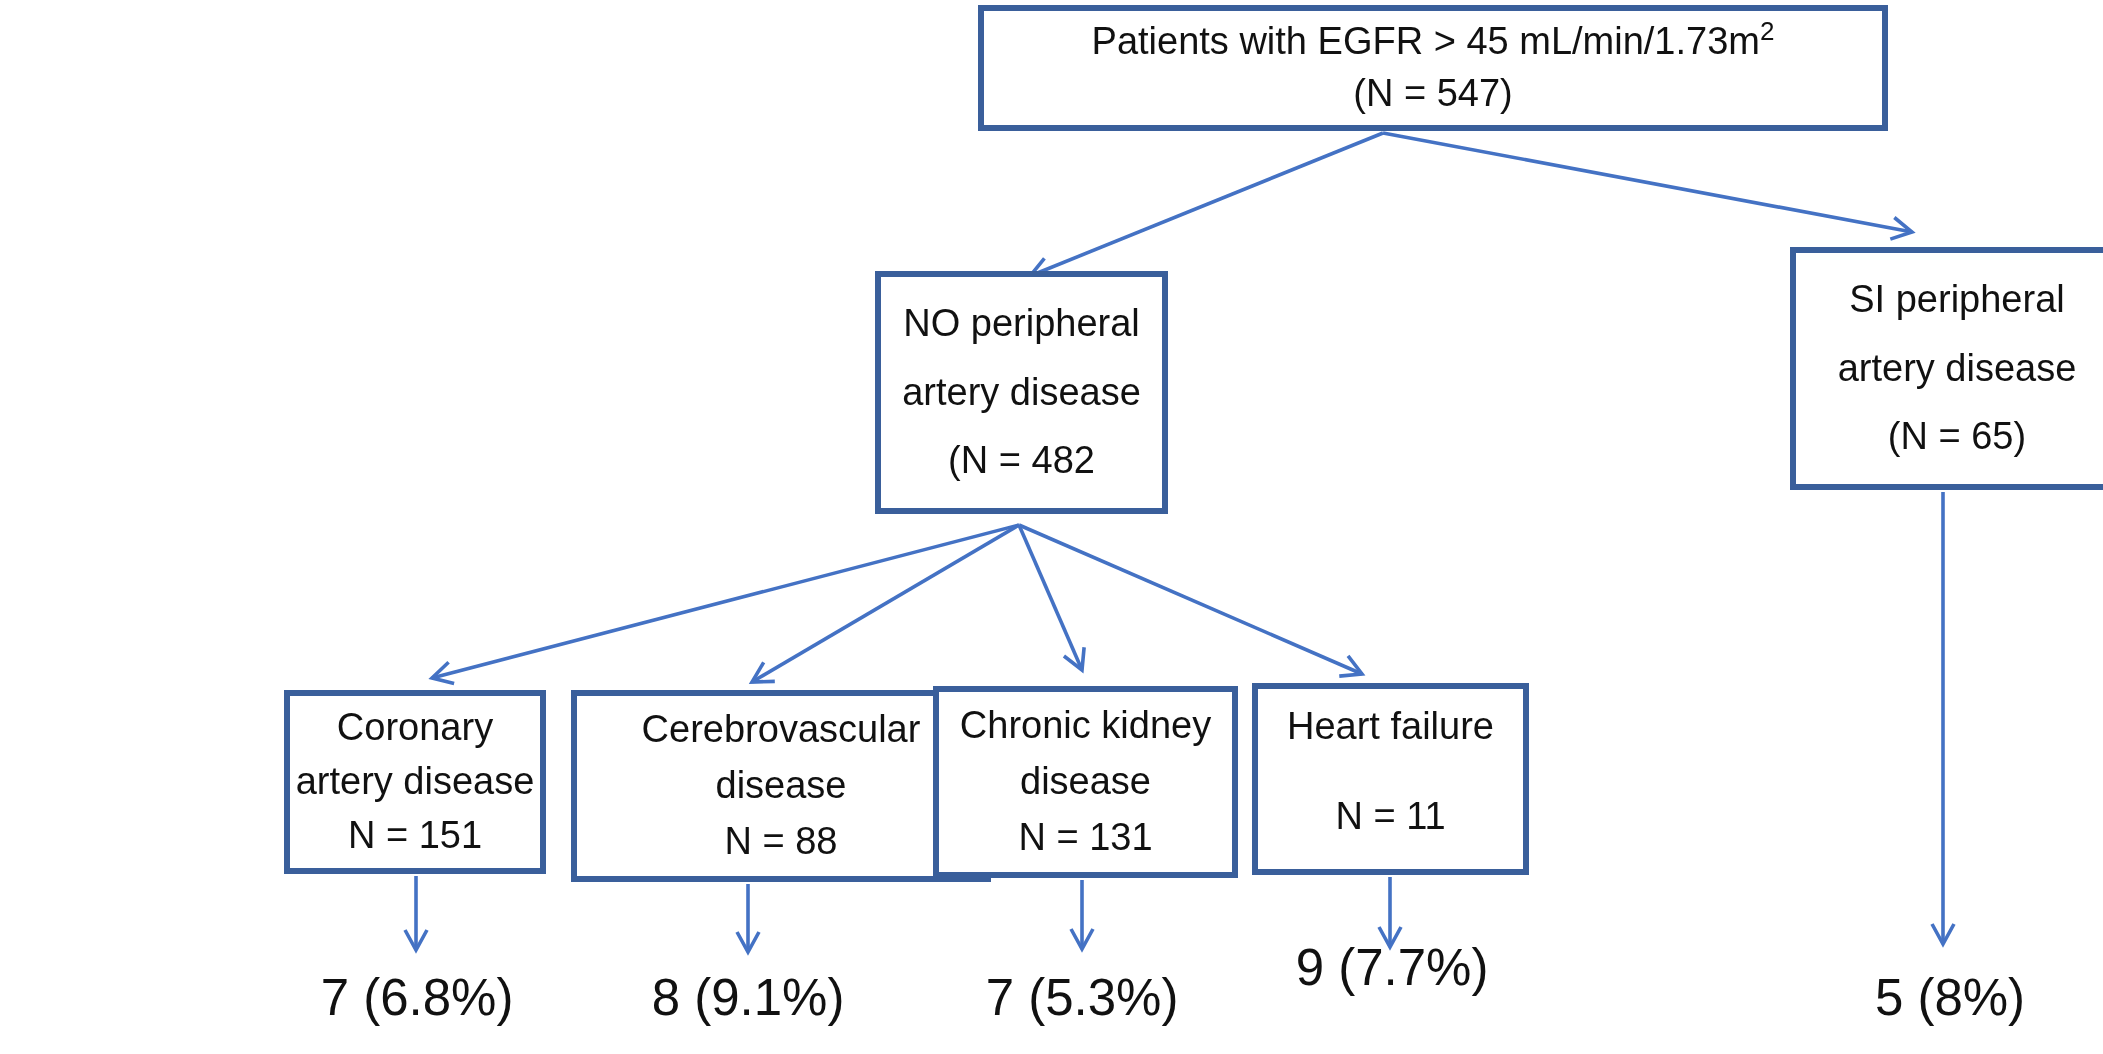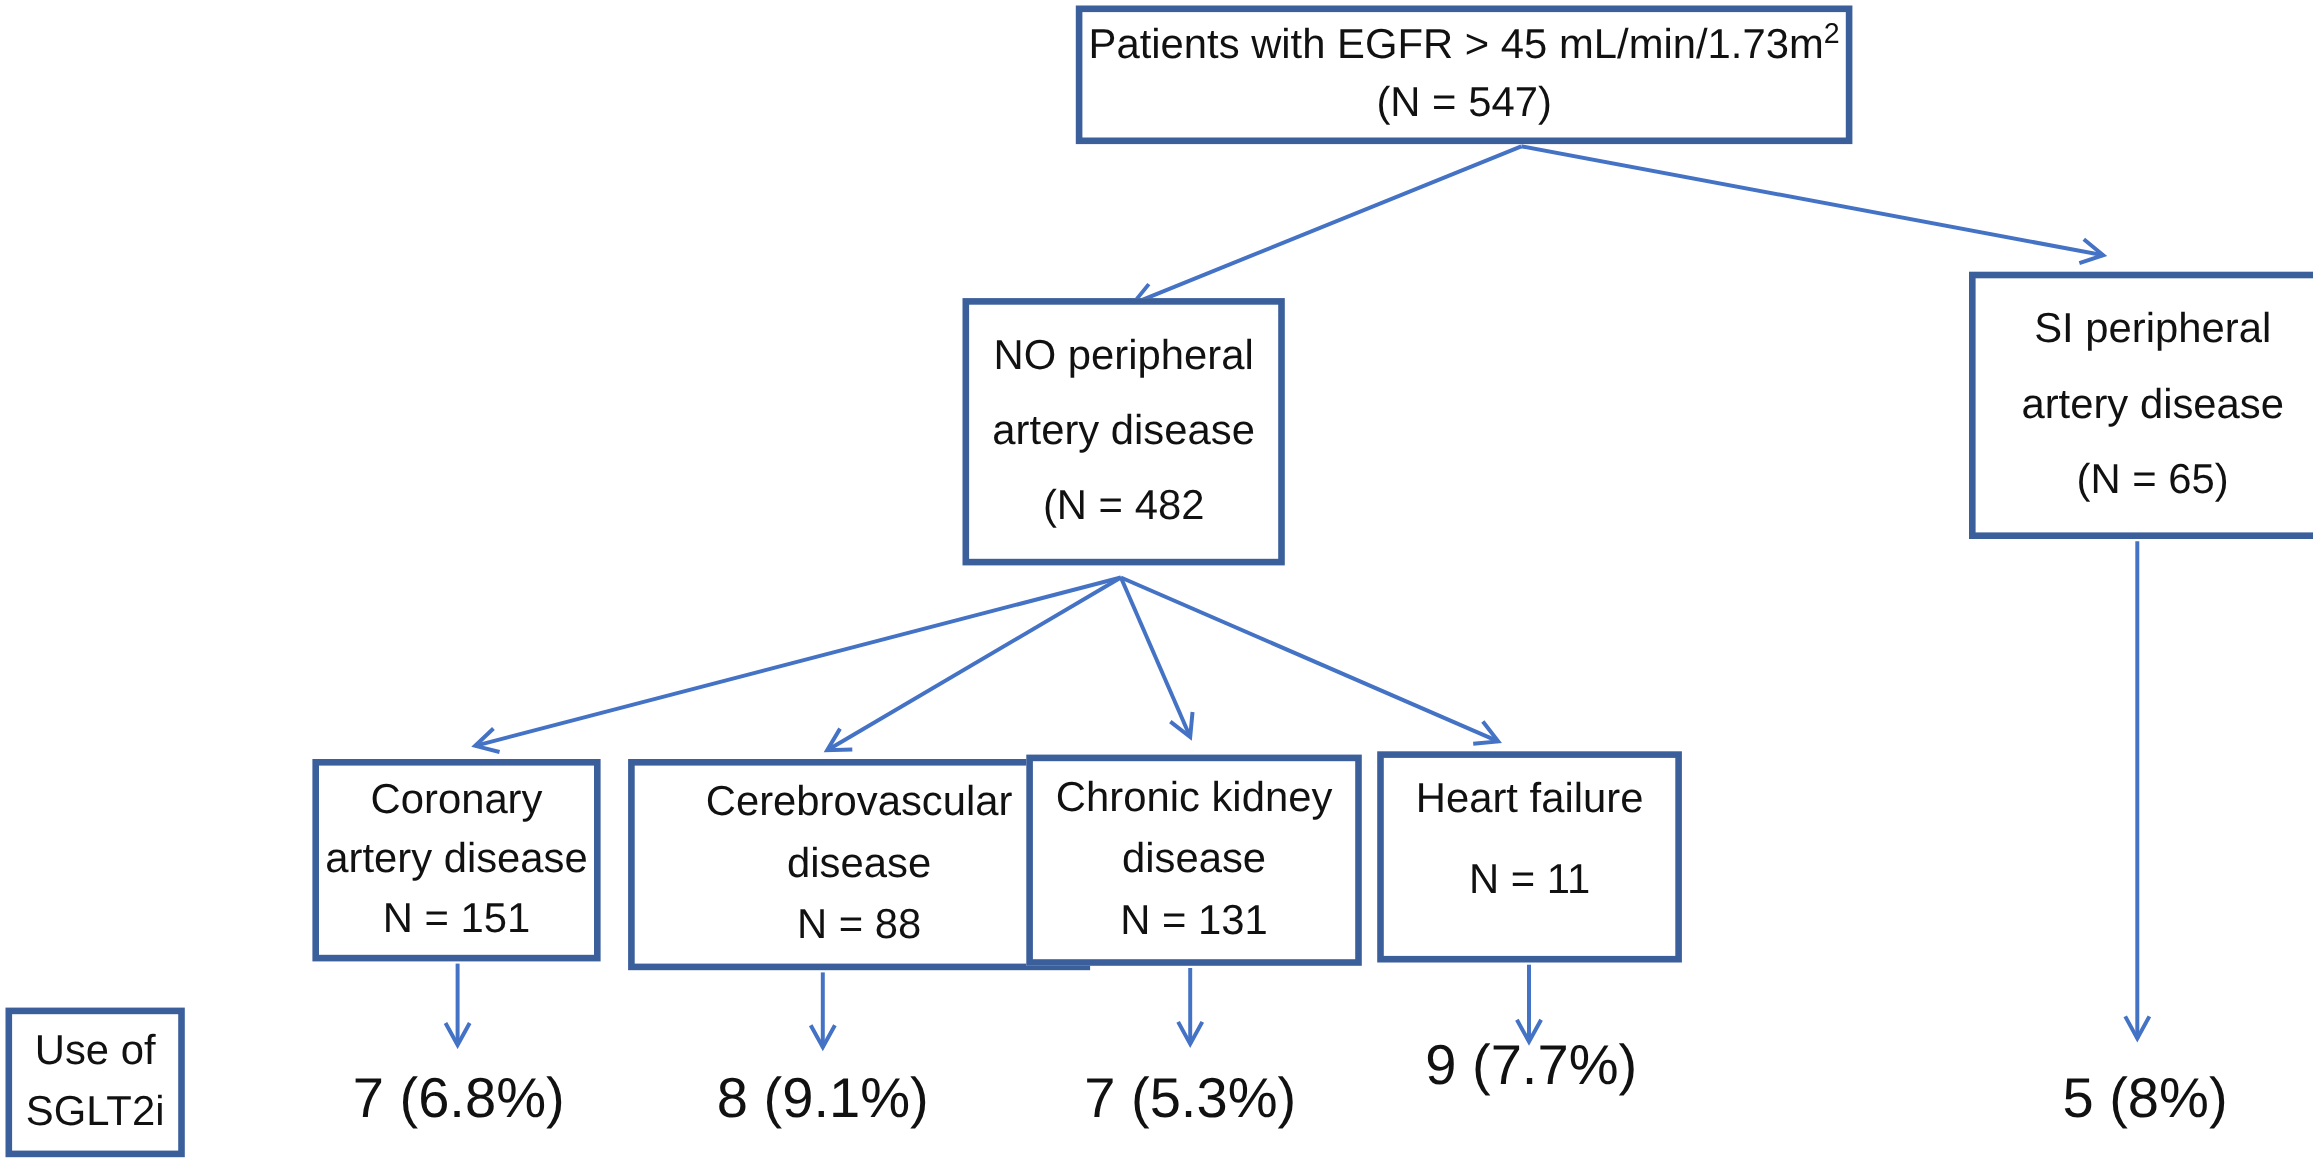--- a/index.html
+++ b/index.html
@@ -28,28 +28,28 @@
     display:flex;
     flex-direction:column;
     justify-content:space-evenly;
     align-items:center;
     text-align:center;
     font-size:38px;
     line-height:1.15;
     color:var(--text);
   }
   .box .bline{display:block;white-space:nowrap;}
-  #box-title{left:978px;top:5px;width:706px;height:126px;}
+  #box-title{left:978px;top:5px;width:910px;height:126px;}
   #box-title sup{font-size:26px;vertical-align:super;line-height:0;}
   #box-no-pad{left:875px;top:271px;width:293px;height:243px;}
   #box-si-pad{left:1790px;top:247px;width:334px;height:243px;}
   #box-coronary{left:284px;top:690px;width:262px;height:184px;}
   #box-cerebro{left:571px;top:690px;width:420px;height:192px;}
   #box-ckd{left:933px;top:686px;width:305px;height:192px;}
-  #box-hf{left:1252px;top:683px;width:277px;height:192px;justify-content:flex-start;padding-top:16px;row-gap:30px;}
+  #box-hf{left:1252px;top:683px;width:277px;height:192px;justify-content:flex-start;padding-top:16px;row-gap:46px;}
   #box-sglt2i{left:5px;top:916px;width:163px;height:136px;justify-content:space-evenly;}
   .outcome{
     position:absolute;
     transform:translateX(-50%);
     font-size:51px;
     white-space:nowrap;
     color:var(--text);
   }
   #outcome-coronary{left:417px;top:968px;}
   #outcome-cerebro{left:748px;top:968px;}
@@ -114,24 +114,20 @@
     <span class="bline">Chronic kidney</span>
     <span class="bline">disease</span>
     <span class="bline">N = 131</span>
   </div>
 
   <div class="box" id="box-hf">
     <span class="bline">Heart failure</span>
     <span class="bline">N = 11</span>
   </div>
 
-  <div class="box" id="box-sglt2i">
-    <span class="bline">Use of</span>
-    <span class="bline">SGLT2i</span>
-  </div>
 
   <div class="outcome" id="outcome-coronary">7 (6.8%)</div>
   <div class="outcome" id="outcome-cerebro">8 (9.1%)</div>
   <div class="outcome" id="outcome-ckd">7 (5.3%)</div>
   <div class="outcome" id="outcome-hf">9 (7.7%)</div>
   <div class="outcome" id="outcome-si-pad">5 (8%)</div>
 
 </div>
 
 </body></html>

